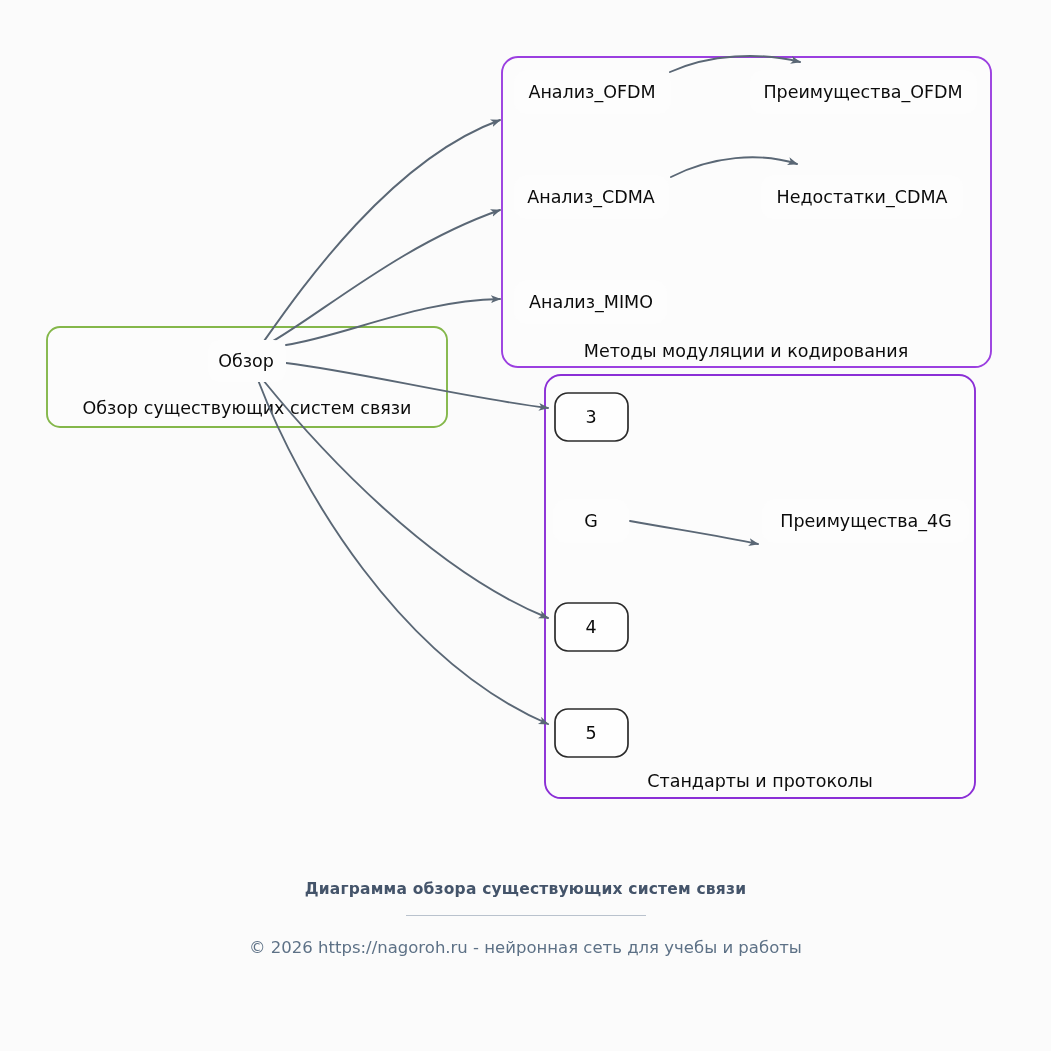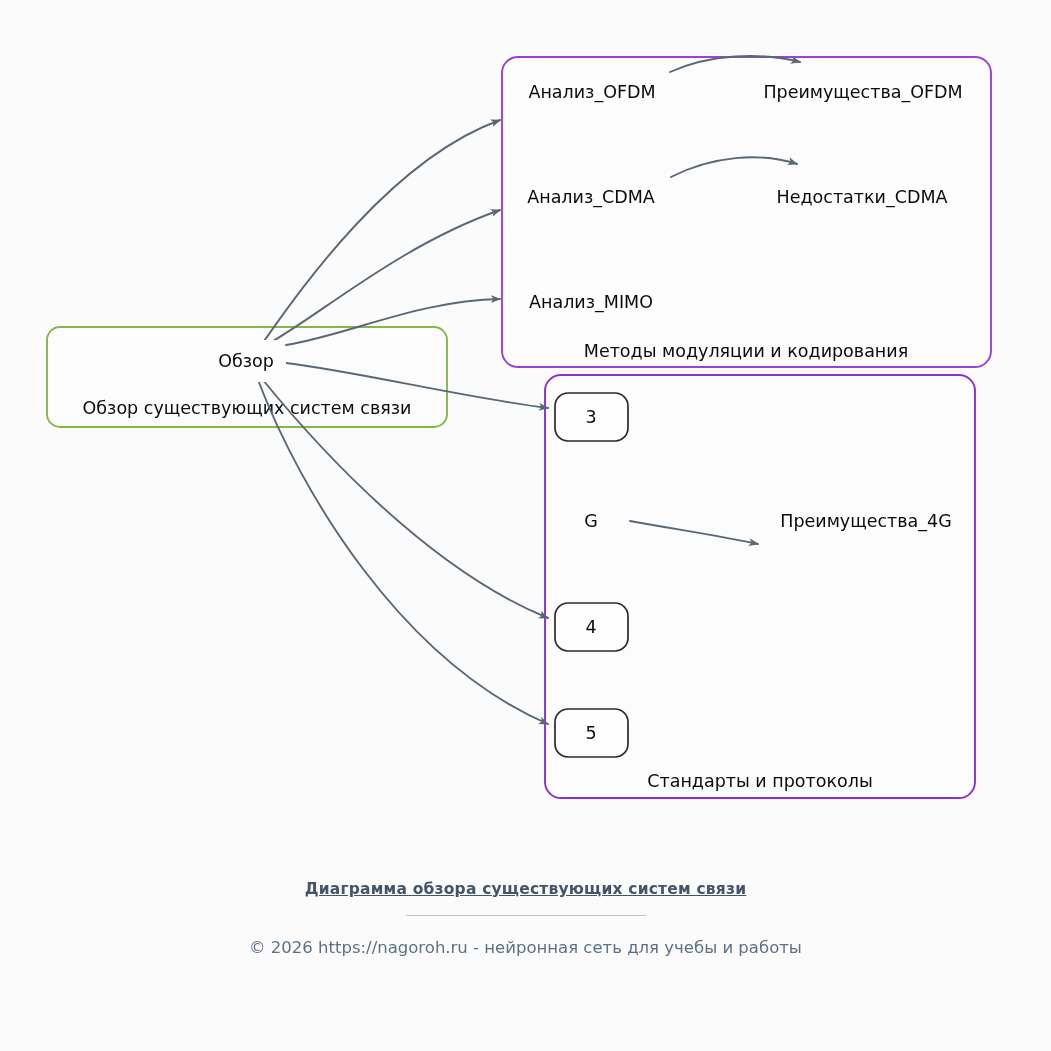--- a/index.html
+++ b/index.html
@@ -69,21 +69,20 @@
     right: 0;
     top: 880px;
     text-align: center;
   }
   .footer-title {
     font-family: "DejaVu Sans", "Liberation Sans", sans-serif;
     font-size: 15.5px;
     font-weight: bold;
     color: #44546a;
     letter-spacing: 0.2px;
-    text-decoration: underline;
   }
   .footer-rule {
     width: 240px;
     height: 1px;
     background: #b9c2cd;
     margin: 17px auto 0 auto;
   }
   .footer-credit {
     margin-top: 22px;
     font-family: "DejaVu Sans", "Liberation Sans", sans-serif;

